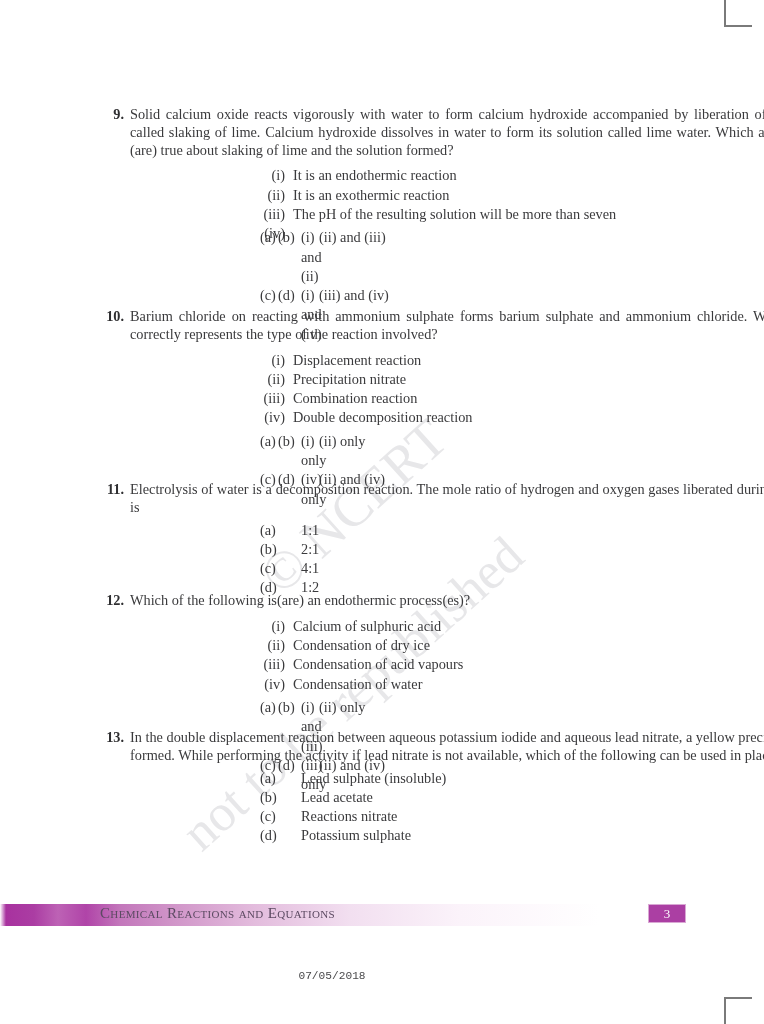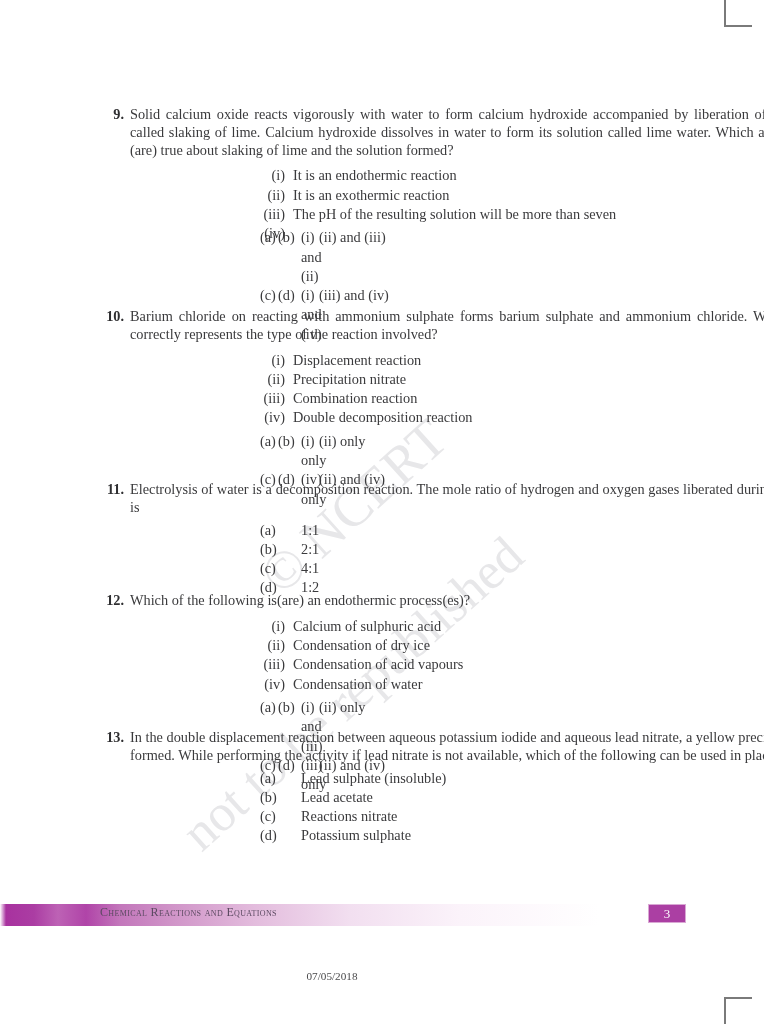--- a/index.html
+++ b/index.html
@@ -172,21 +172,21 @@
                 #e3bcdd 255px,
                 #f2dff0 350px,
                 #fbf3fa 460px,
                 #ffffff 600px);
   }
   .footer-title {
     position: absolute;
     left: 100px;
     top: 1px;
     font-family: "Liberation Serif", "DejaVu Serif", serif;
-    font-size: 12px;
+    font-size: 15px;
     letter-spacing: 0.35px;
     color: #5c4a62;
     font-variant: small-caps;
     white-space: nowrap;
   }
   .page-num-box {
     position: absolute;
     left: 648px;
     top: 0px;
     width: 38px;
@@ -201,21 +201,21 @@
     text-align: center;
   }
   .footer-date {
     position: absolute;
     left: 0;
     top: 66px;
     width: 764px;
     text-align: center;
     padding-right: 100px;
     box-sizing: border-box;
-    font-family: Liberation Serif, serif;
+    font-family: Liberation Mono, monospace;
     font-size: 11.2px;
     color: #4a4a4c;
   }
 </style>
 </head>
 <body>
 
 <div id="page">
 
   <div class="crop-mark crop-tr"></div>

